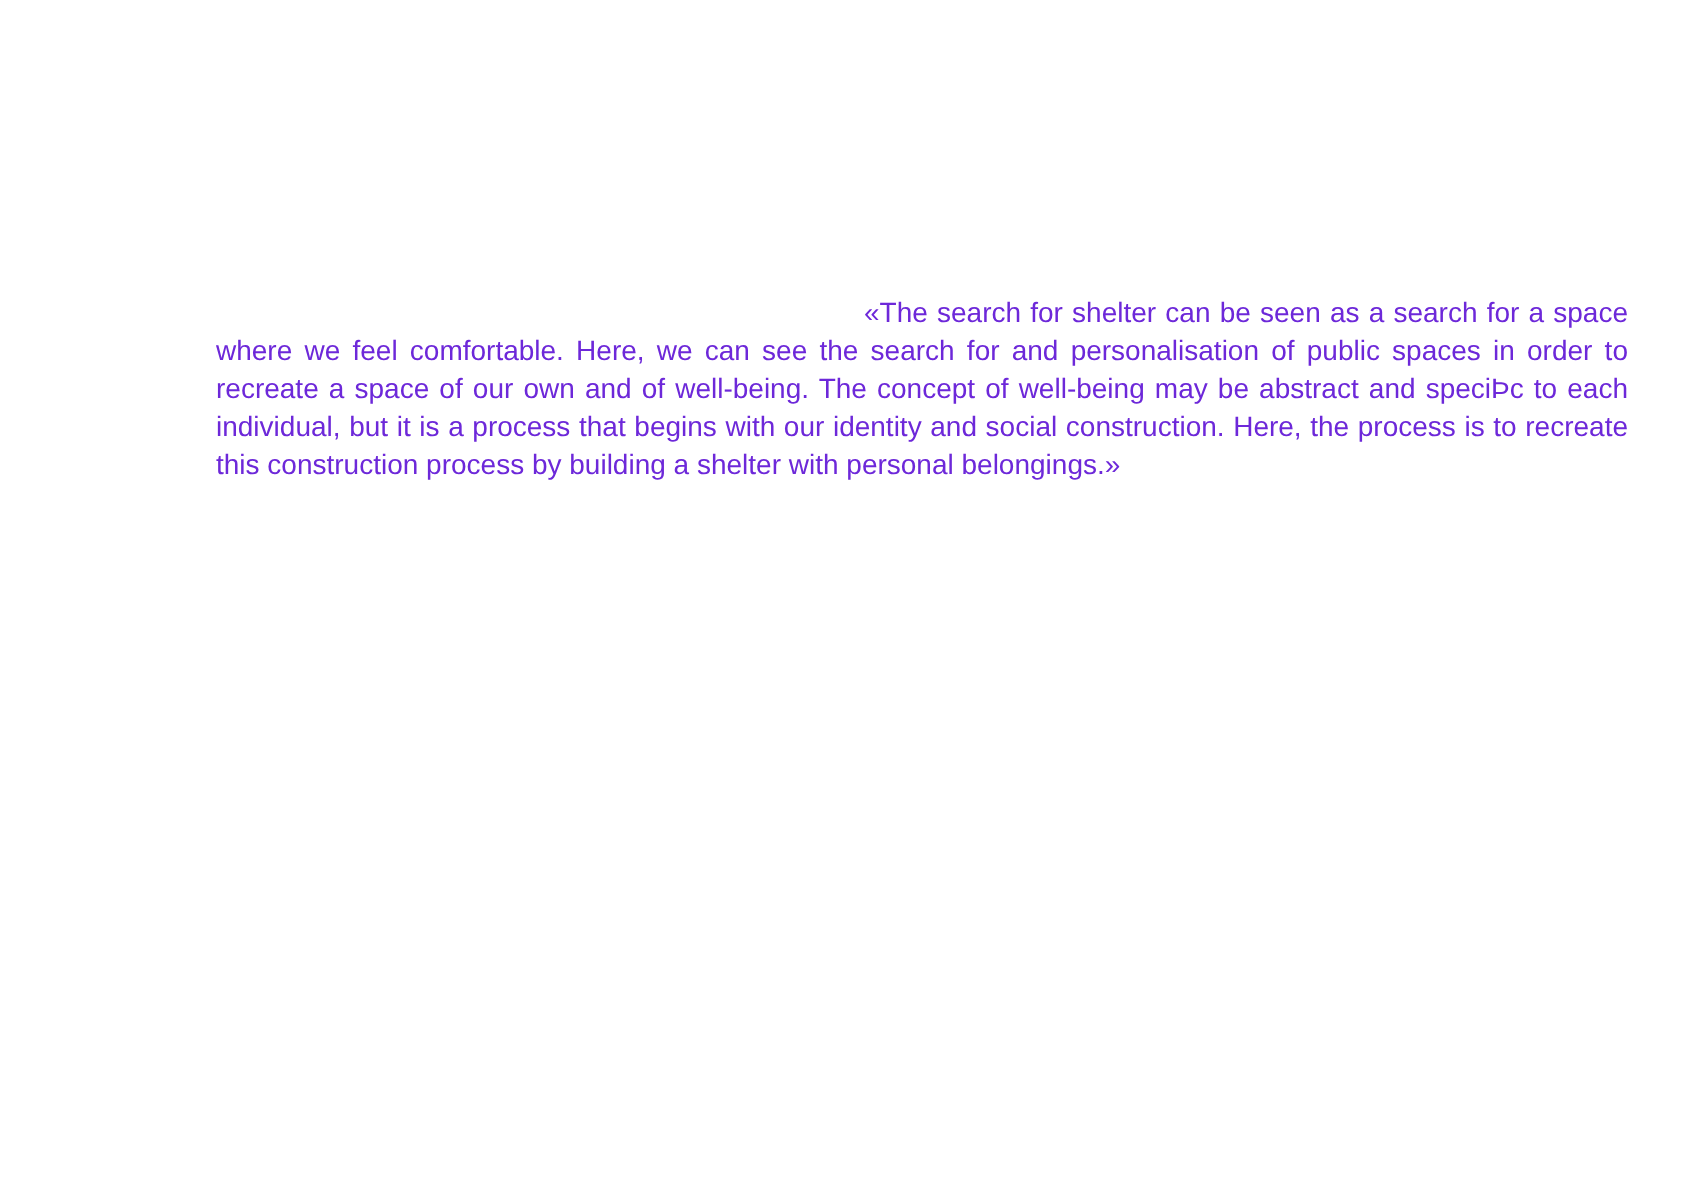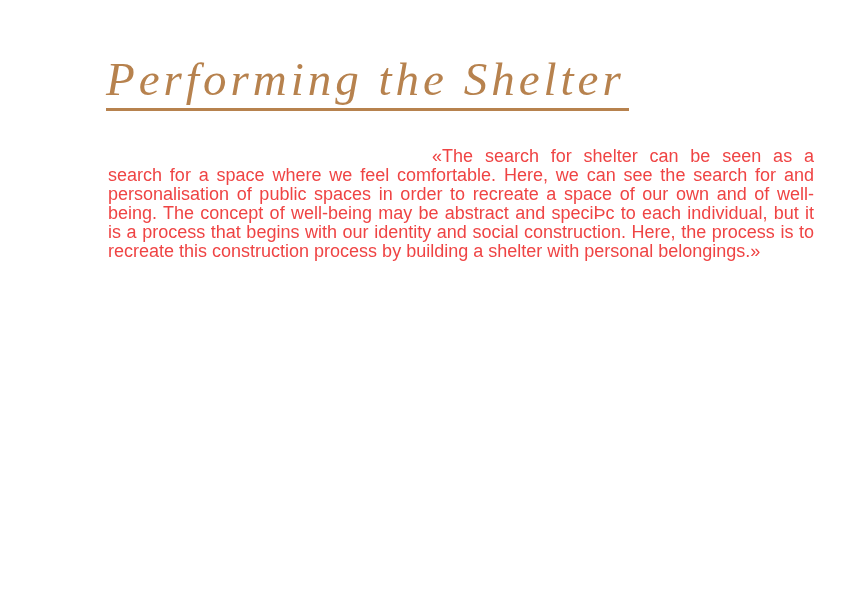--- a/index.html
+++ b/index.html
@@ -32,26 +32,25 @@
     padding-right: 4px;
     line-height: 1.0;
     white-space: nowrap;
   }
   .quote {
     position: absolute;
     left: 108px;
     top: 147px;
     width: 706px;
     margin: 0;
-    font-size: 18px;
+    font-size: 14px;
     line-height: 19px;
     text-align: justify;
     text-indent: 324px;
-    color: #ef4444;
+    color: #6d28d9;
   }
 </style>
 </head>
 <body>
 
 <div class="page">
-  <h1 class="title">Performing the Shelter</h1>
   <p class="quote">«The search for shelter can be seen as a search for a space where we feel comfortable. Here, we can see the search for and personalisation of public spaces in order to recreate a space of our own and of well-being. The concept of well-being may be abstract and speciÞc to each individual, but it is a process that begins with our identity and social construction. Here, the process is to recreate this construction process by building a shelter with personal belongings.»</p>
 </div>
 
 </body></html>

